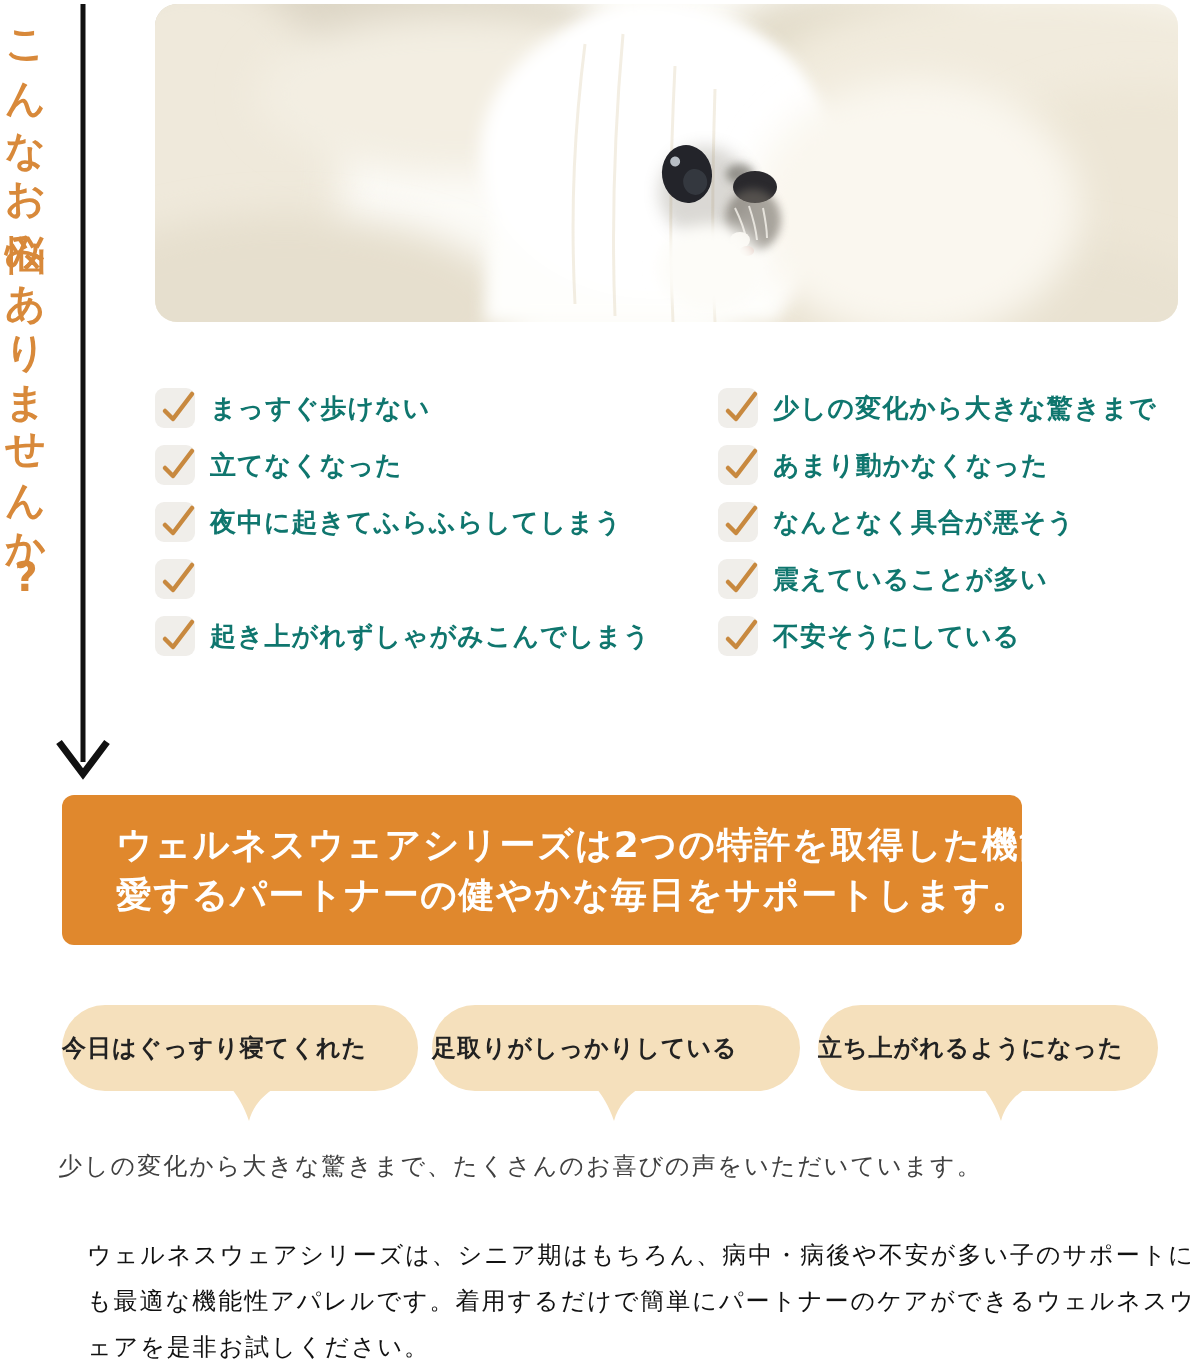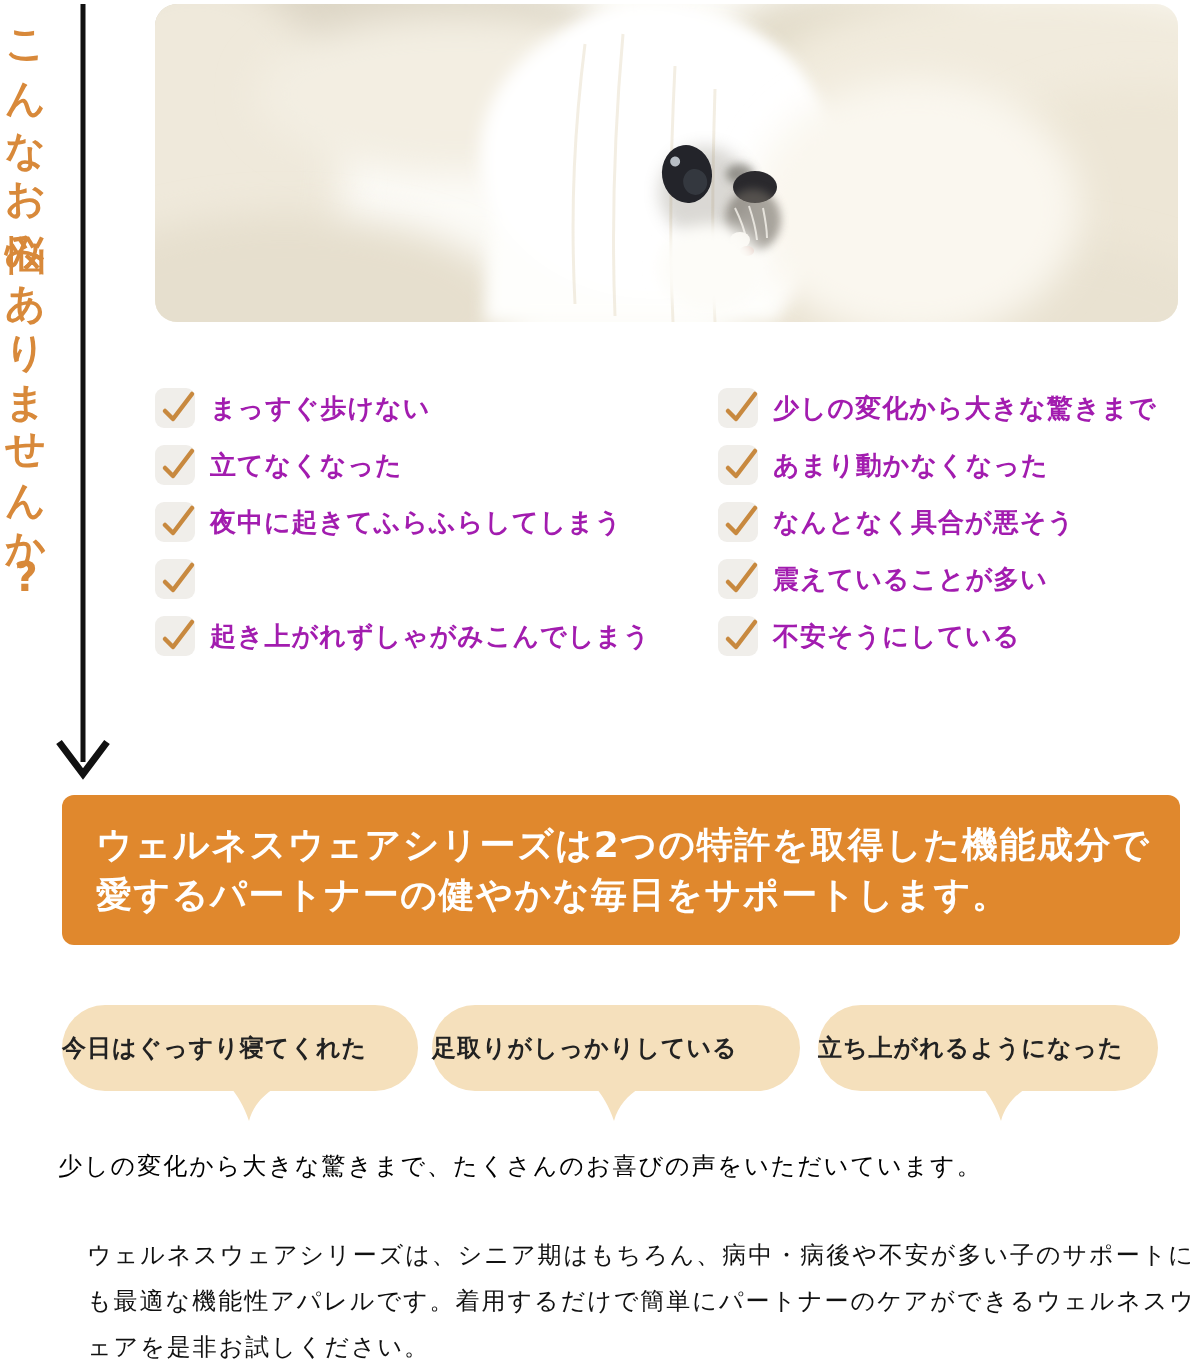--- a/index.html
+++ b/index.html
@@ -27,48 +27,48 @@
   
   .checklist-col { position:absolute; top:388px; display:flex; flex-direction:column; gap:17px; }
   .col-left  { left:155px; }
   .col-right { left:718px; }
   .check-row { display:flex; align-items:center; height:40px; }
   .checkbox {
     width:40px; height:40px; background:#F0EEEA; border-radius:9px;
     margin-right:15px; flex:none; position:relative;
   }
   .checkbox svg { position:absolute; left:0; top:0; overflow:visible; }
-  .check-label { font-size:26px; font-weight:700; color:#a21caf; letter-spacing:1px; white-space:nowrap; }
+  .check-label { font-size:26px; font-weight:700; color:#0f766e; letter-spacing:1px; white-space:nowrap; }
 
   
   .banner {
-    position:absolute; left:62px; top:795px; width:1118px; height:150px;
+    position:absolute; left:62px; top:795px; width:960px; height:150px;
     background:#E0882D; border-radius:12px; color:#ffffff;
-    display:flex; flex-direction:column; justify-content:center; padding-left:34px;
+    display:flex; flex-direction:column; justify-content:center; padding-left:54px;
   }
   .banner-line { font-size:36px; font-weight:700; letter-spacing:1.5px; line-height:50px; white-space:nowrap; }
 
   
   .bubble {
     position:absolute; top:1005px; height:86px; background:#F5E0BC; border-radius:43px;
     display:flex; align-items:center; justify-content:flex-start;
   }
   .bubble-1 { left:62px;  width:356px; }
   .bubble-2 { left:432px; width:368px; }
   .bubble-3 { left:818px; width:340px; }
   .bubble-text { font-size:24px; font-weight:700; color:#222222; letter-spacing:1px; white-space:nowrap; }
   .bubble .tail { position:absolute; bottom:-31px; }
   .bubble-1 .tail { left:47%; }
   .bubble-2 .tail { left:44%; }
   .bubble-3 .tail { left:48%; }
 
   
   .para-intro {
     position:absolute; left:58px; top:1150px;
-    font-size:24px; font-weight:500; letter-spacing:2px; color:#000000; white-space:nowrap;
+    font-size:24px; font-weight:500; letter-spacing:2px; color:#404040; white-space:nowrap;
   }
   .para-body {
     position:absolute; left:58px; top:1232px;
     font-size:24px; font-weight:500; letter-spacing:2px; color:#111111; line-height:46px;
   }
   .para-body > div { white-space:nowrap;margin-left:29px; }
 </style>
 </head>
 <body>
 

